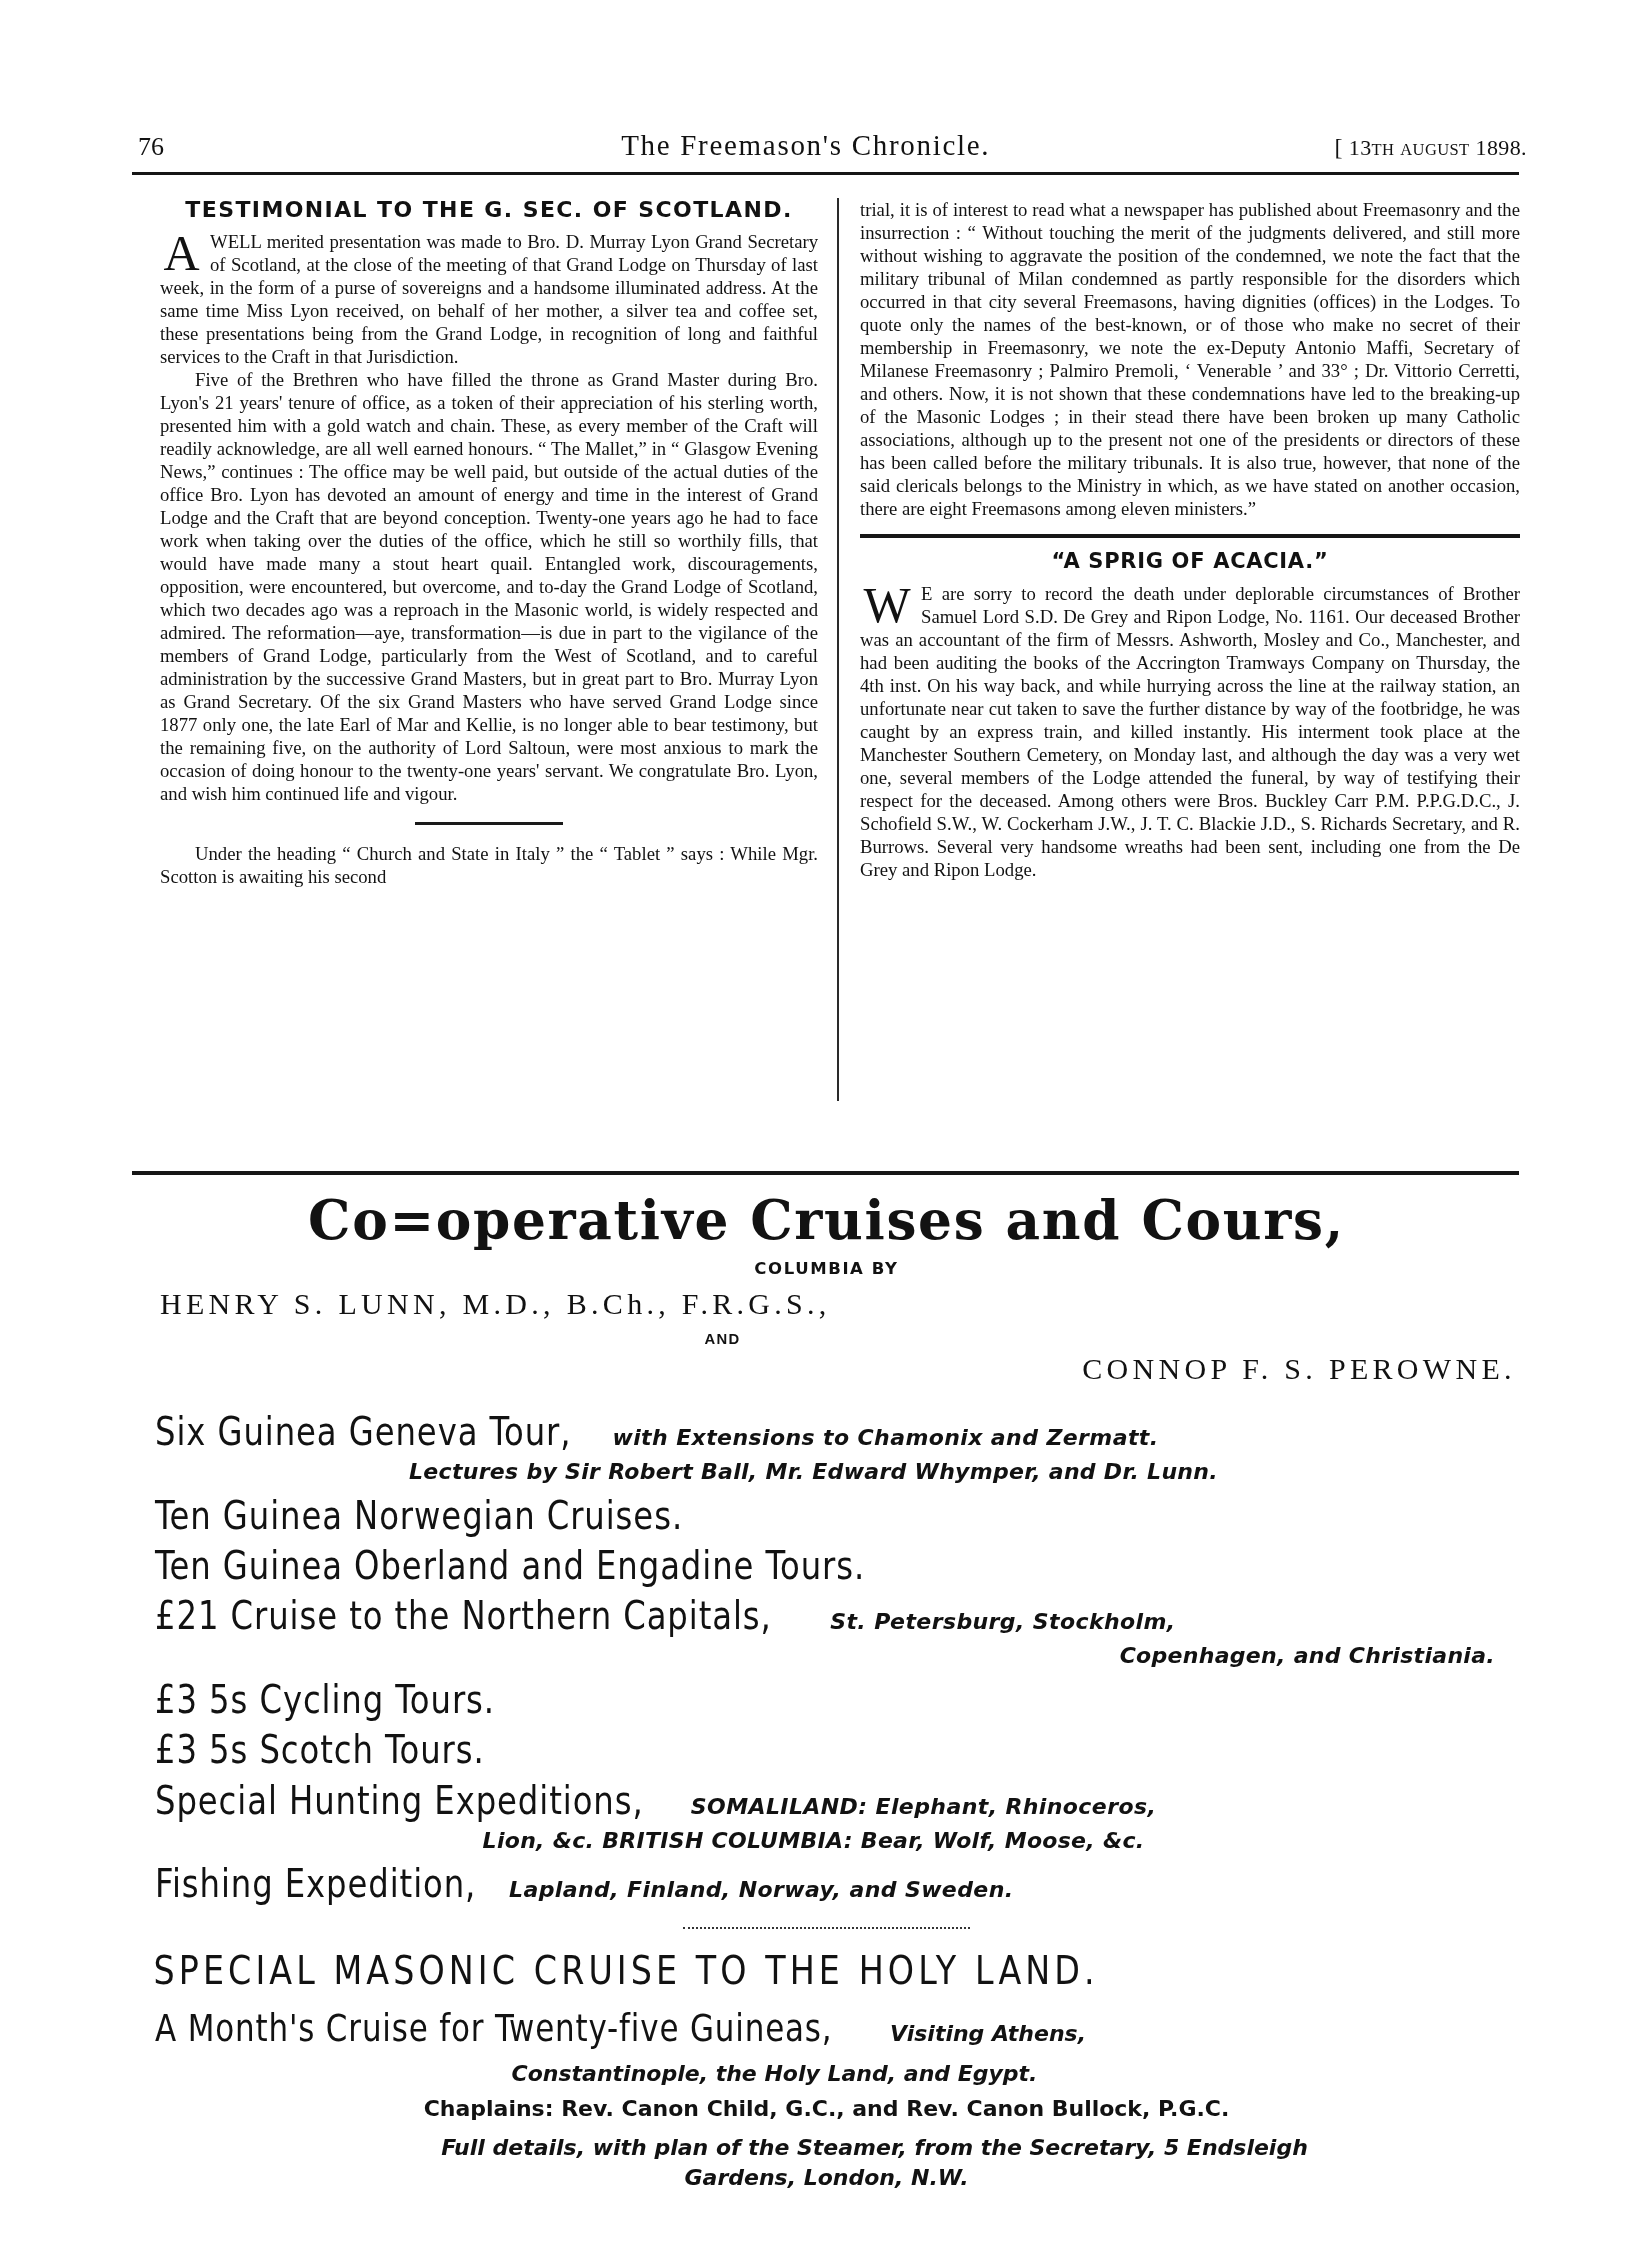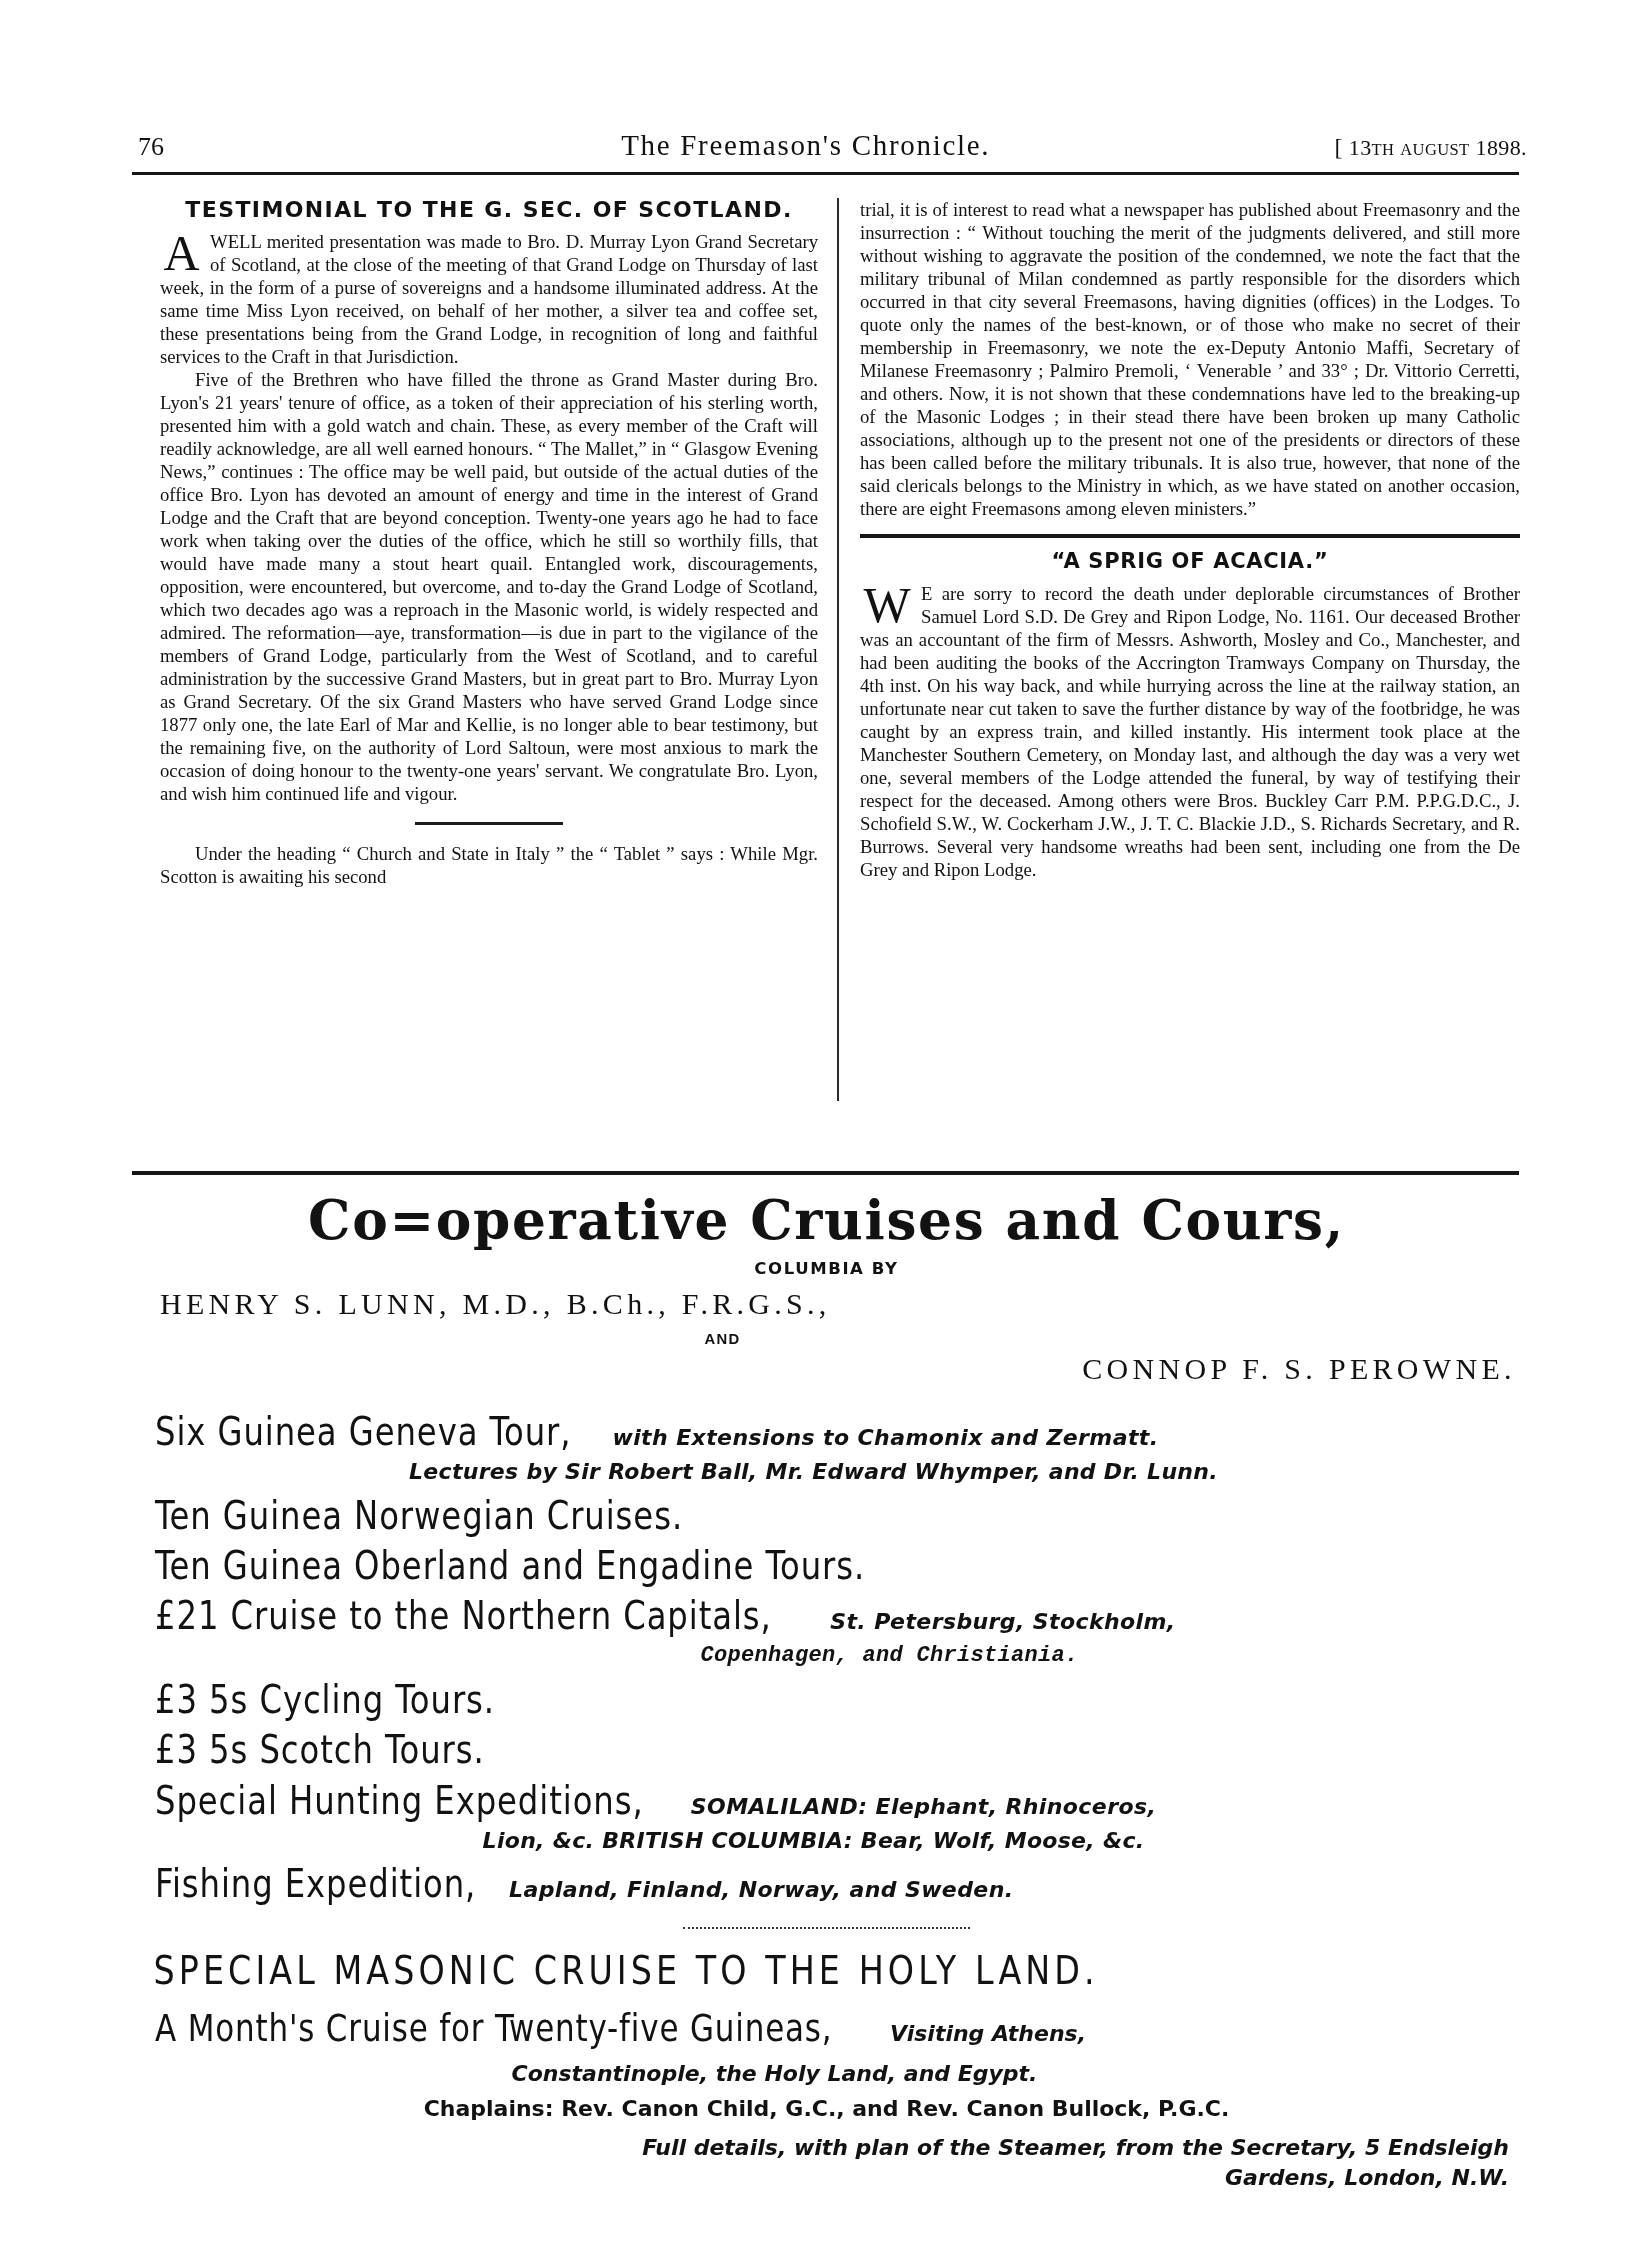--- a/index.html
+++ b/index.html
@@ -221,21 +221,21 @@
   .tour-sub {
     font-family: "DejaVu Sans", "Liberation Sans", sans-serif;
     font-weight: bold;
     font-style: italic;
     font-size: 22px;
     letter-spacing: 0.3px;
     text-align: center;
     margin: 0 0 8.7px 0;
     padding-right: 26px;
   }
-  .tour-sub.left-ind { text-align: center; padding-left: 152px; font-family: Liberation Mono, monospace; }
+  .tour-sub.left-ind { text-align: right; padding-left: 152px; }
 
   .ad-sep {
     width: 287px;
     height: 0;
     border-top: 2.6px dotted #333;
     margin: 21px auto 19px auto;
   }
 
   .holy-head {
     font-family: "DejaVu Sans Condensed", "DejaVu Sans", "Liberation Sans", sans-serif;
@@ -281,21 +281,21 @@
     font-weight: bold;
     font-size: 22px;
     text-align: center;
     margin: 0 0 12px 0;
   }
   .fulldetails {
     font-family: "DejaVu Sans", "Liberation Sans", sans-serif;
     font-weight: bold;
     font-style: italic;
     font-size: 22px;
-    text-align: right;
+    text-align: center;
     padding-left: 96px;
     margin: 12px;
     line-height: 1.35;
   }
   .fulldetails .second { display: block; padding-left: 0; margin-left: -96px; }
 </style>
 </head>
 <body>
 
 <div class="page">

